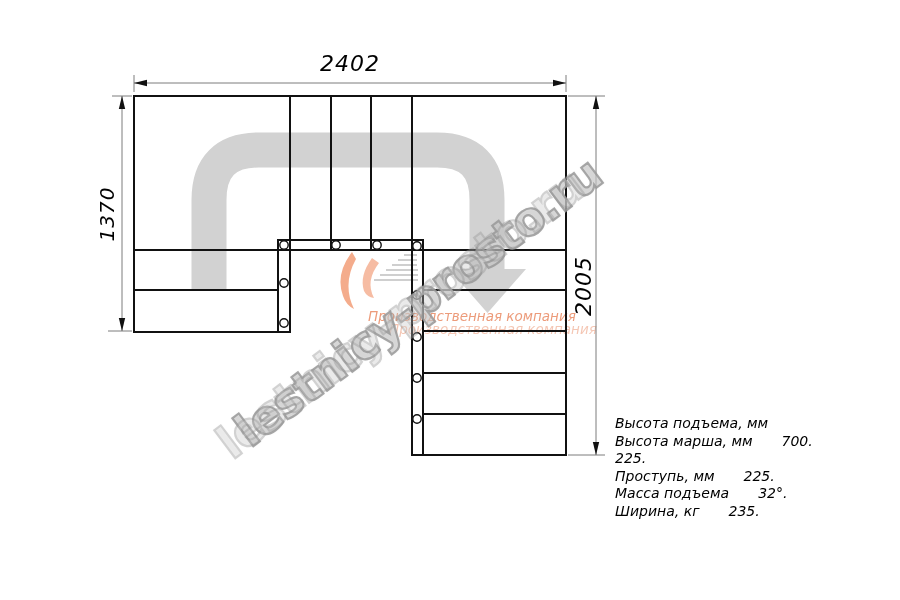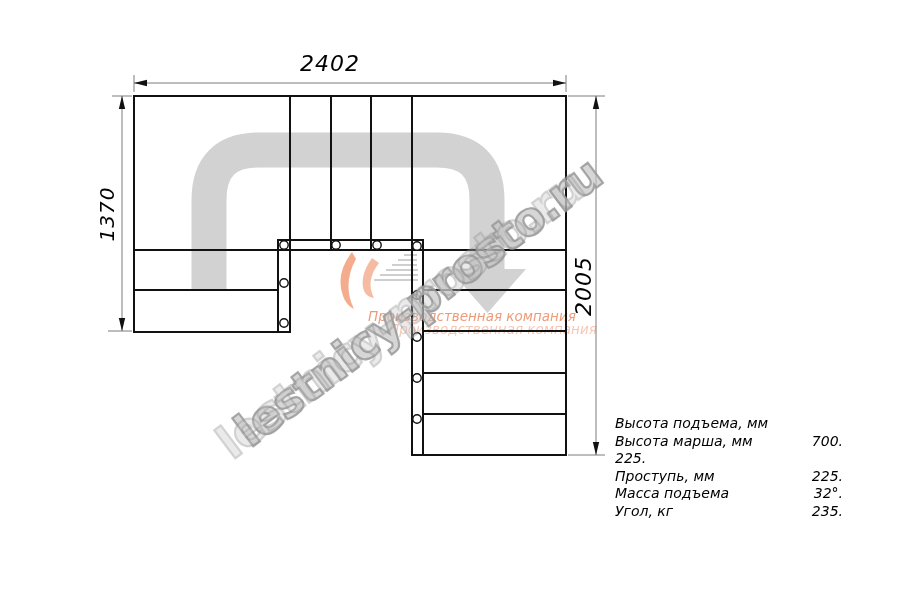--- a/index.html
+++ b/index.html
@@ -1,26 +1,26 @@
 <!DOCTYPE html>
 <html><head>
 <meta charset="utf-8">
 <style>
   html,body{margin:0;padding:0;background:#fff;}
   #stage{position:relative;width:900px;height:600px;background:#fff;overflow:hidden;
          font-family:"DejaVu Sans","Liberation Sans",sans-serif;}
   #plan-svg{position:absolute;left:0;top:0;}
   .dim{position:absolute;font-style:italic;color:#000;white-space:nowrap;}
-  #dim-top{left:300px;top:51px;width:100px;font-size:22px;letter-spacing:1px;}
+  #dim-top{left:300px;top:51px;width:100px;text-align:center;font-size:22px;letter-spacing:1px;}
   #dim-left{left:77px;top:202px;width:60px;height:24px;text-align:center;font-size:20px;
             transform:rotate(-90deg);letter-spacing:1px;}
   #dim-right{left:552px;top:273px;width:64px;height:26px;text-align:center;font-size:22px;
              transform:rotate(-90deg);letter-spacing:1px;}
   #specs{position:absolute;left:615px;top:415px;width:228px;font-size:14px;font-style:italic;color:#000;}
-  .spec-row{display:flex;justify-content:space-between;line-height:17.5px;}
+  .spec-row{display:flex;line-height:17.5px;gap:29px;}
   .spec-val{text-align:right;}
   .wm{position:absolute;font-weight:bold;font-size:46px;line-height:48px;letter-spacing:-1px;
       white-space:nowrap;color:rgba(255,255,255,0.30);
       -webkit-text-stroke:2.2px rgba(153,153,153,0.85);
       text-shadow:0 0 2px rgba(150,150,150,0.55);
       transform:rotate(-37deg);transform-origin:0 100%;pointer-events:none;}
   #wm1{left:255px;top:407px;}
   #wm2{left:237px;top:419px;opacity:0.5;}
 </style>
 </head>
@@ -122,21 +122,21 @@
     </div>
     <div class="spec-row">
       <span class="spec-label">Проступь, мм</span>
       <span class="spec-val">225.</span>
     </div>
     <div class="spec-row">
       <span class="spec-label">Масса подъема</span>
       <span class="spec-val">32°.</span>
     </div>
     <div class="spec-row">
-      <span class="spec-label">Угол, кг</span>
+      <span class="spec-label">Ширина, кг</span>
       <span class="spec-val">235.</span>
     </div>
   </div>
 
   <div class="wm" id="wm1">lestnicy-prosto.ru</div>
   <div class="wm" id="wm2">lestnicy-prosto.ru</div>
 
 </div>
 
 </body></html>

